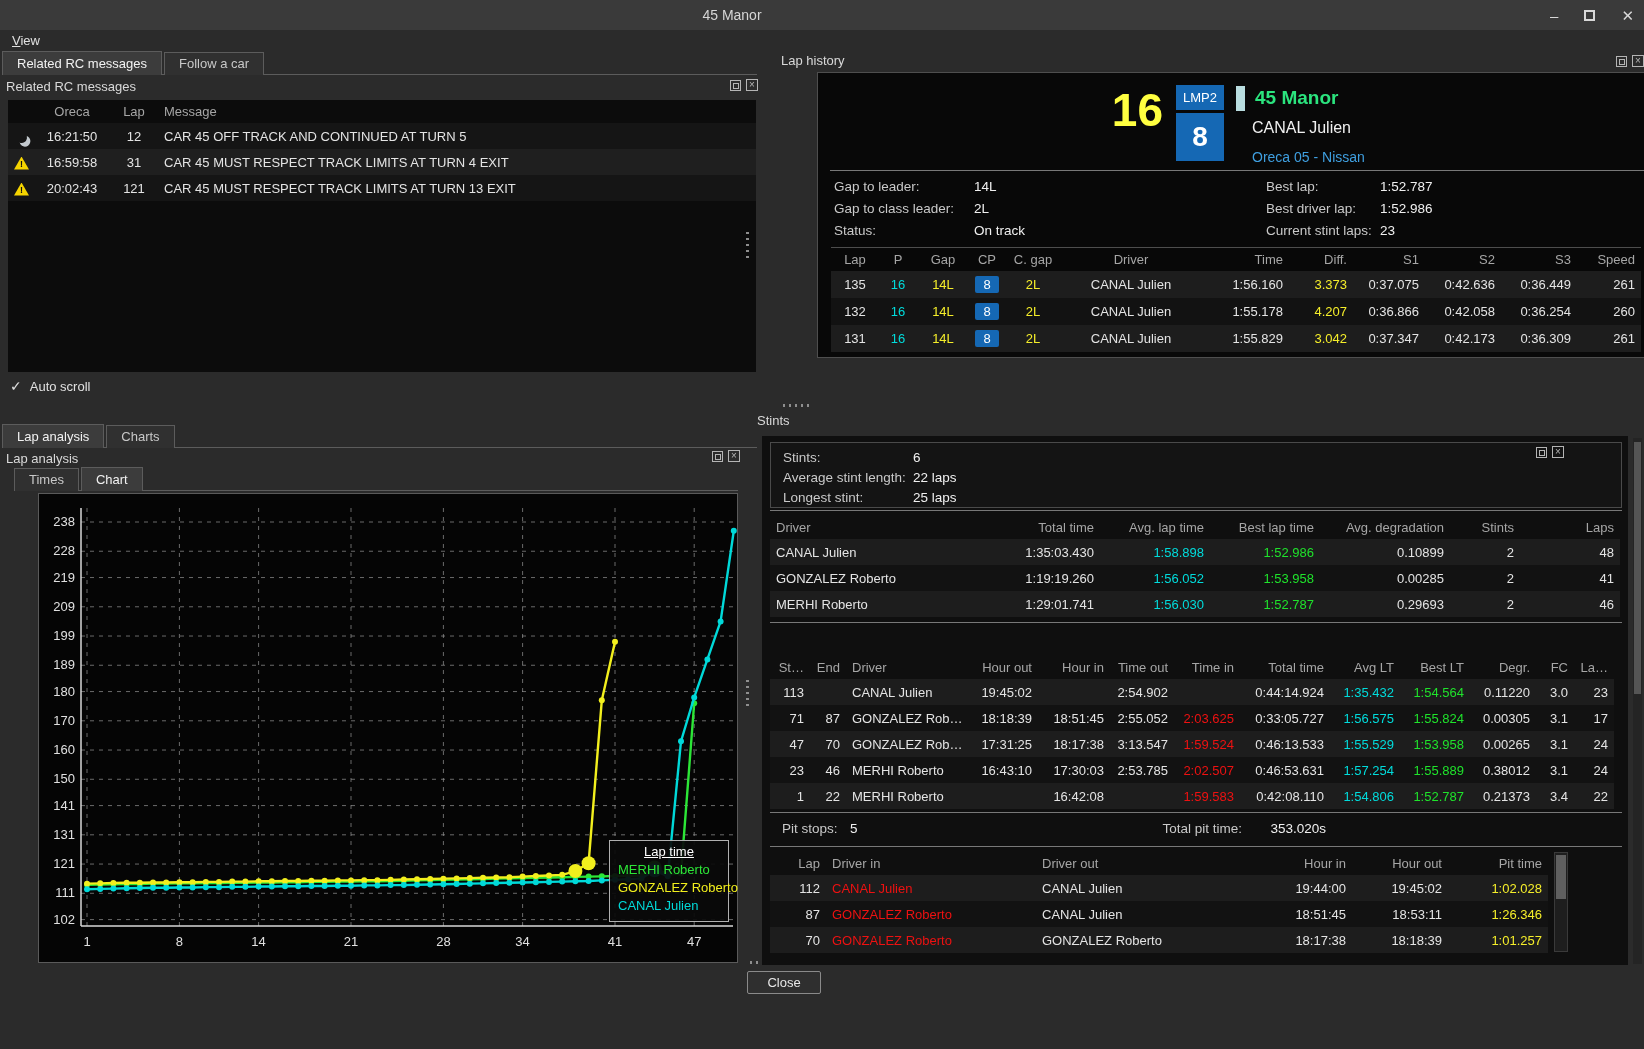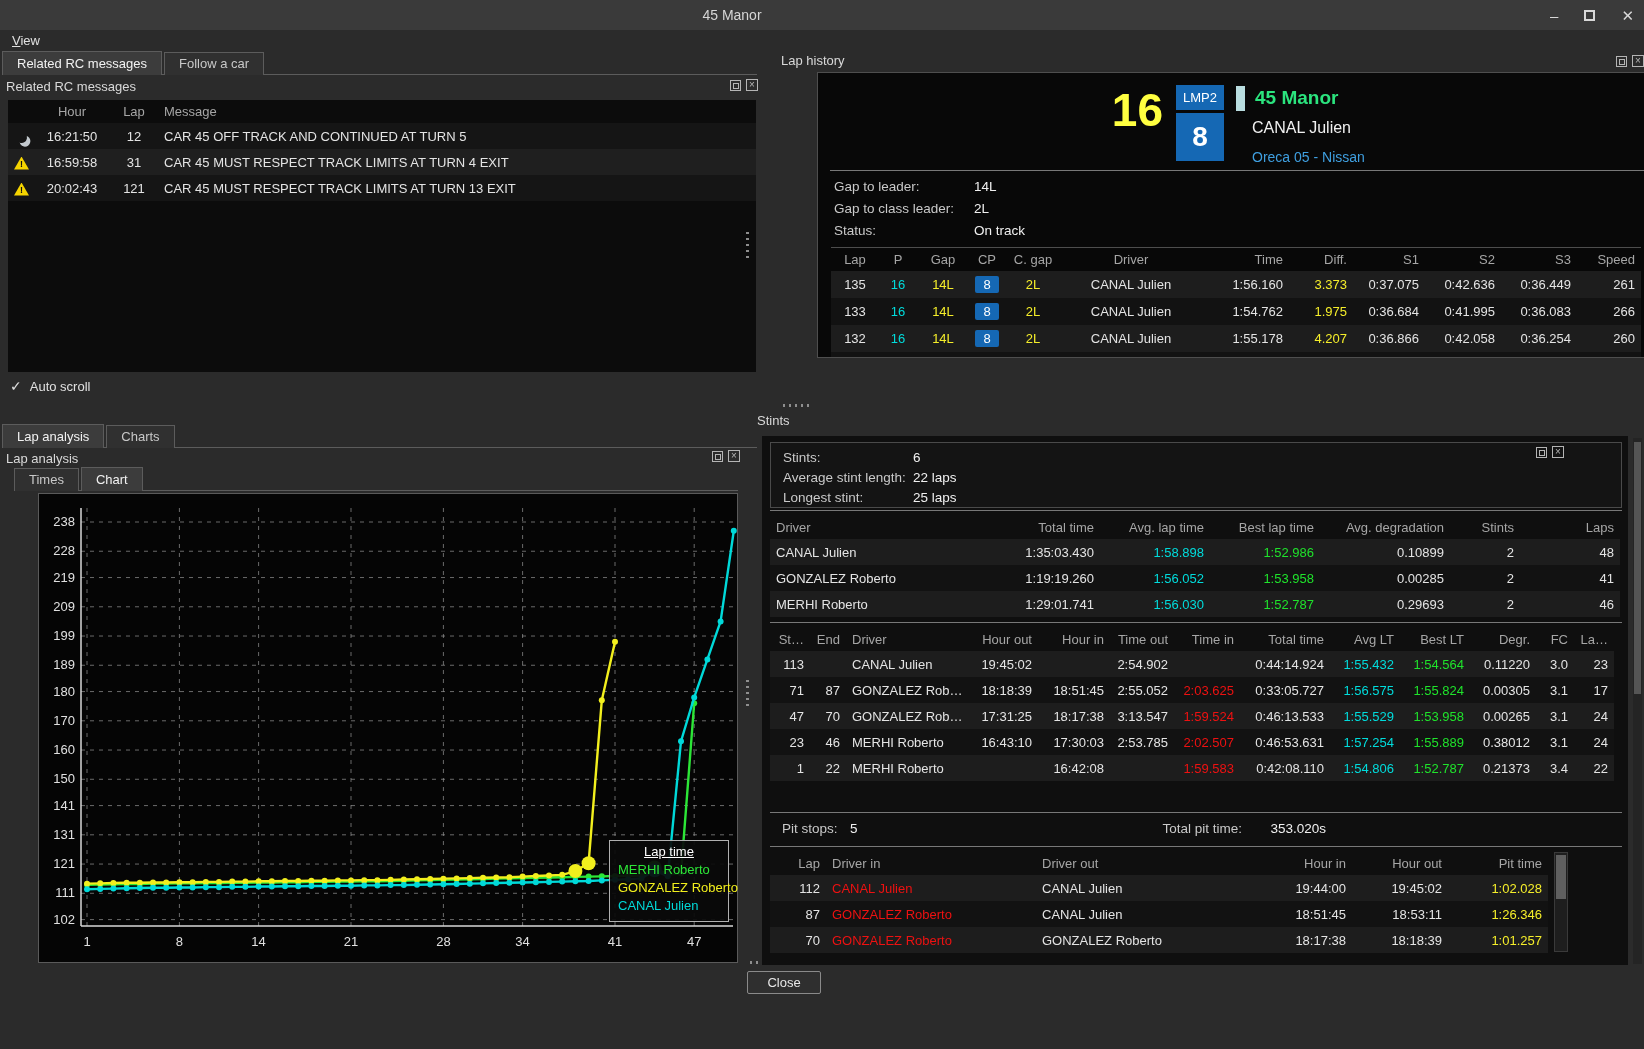--- a/index.html
+++ b/index.html
@@ -124,21 +124,21 @@
         <colgroup>
           <col style="width: 26px;">
           <col style="width: 76px;">
           <col style="width: 48px;">
           <col style="width: 452px;">
           <col style="width: 146px;">
         </colgroup>
         <thead>
           <tr>
             <th class="al-center"></th>
-            <th class="al-center">Hour</th>
+            <th class="al-center">Oreca</th>
             <th class="al-center">Lap</th>
             <th class="al-left">Message</th>
             <th class="al-left"></th>
           </tr>
         </thead>
         <tbody>
           <tr>
             <td class="al-center st-icon"><span class="crescent"></span></td>
             <td class="al-center st-plain">16:21:50</td>
             <td class="al-center st-plain">12</td>
@@ -407,20 +407,34 @@
       </div>
       <div class="pair-row">
         <span class="pair-label">Gap to class leader:</span>
         <span class="pair-value st-yellow">2L</span>
       </div>
       <div class="pair-row">
         <span class="pair-label">Status:</span>
         <span class="pair-value st-green">On track</span>
       </div>
     </div>
+  <div class="abs" style="left:448px;top:103px;--lw:114px">
+      <div class="pair-row">
+        <span class="pair-label">Best lap:</span>
+        <span class="pair-value st-green">1:52.787</span>
+      </div>
+      <div class="pair-row">
+        <span class="pair-label">Best driver lap:</span>
+        <span class="pair-value st-green">1:52.986</span>
+      </div>
+      <div class="pair-row">
+        <span class="pair-label">Current stint laps:</span>
+        <span class="pair-value st-plain">23</span>
+      </div>
+    </div>
   <div class="abs lh-table plain-head" style="left:13px;top:174px;width:810px">
       <table style="width: 810px;">
         <colgroup>
           <col style="width: 48px;">
           <col style="width: 38px;">
           <col style="width: 52px;">
           <col style="width: 36px;">
           <col style="width: 56px;">
           <col style="width: 140px;">
           <col style="width: 88px;">
@@ -453,34 +467,20 @@
             <td class="al-center st-yellow">14L</td>
             <td class="al-center st-badge"><span class="cp-badge">8</span></td>
             <td class="al-center st-yellow">2L</td>
             <td class="al-center st-plain">CANAL Julien</td>
             <td class="al-right st-plain">1:56.160</td>
             <td class="al-right st-yellow">3.373</td>
             <td class="al-right st-plain">0:37.075</td>
             <td class="al-right st-plain">0:42.636</td>
             <td class="al-right st-plain">0:36.449</td>
             <td class="al-right st-plain">261</td>
-          </tr>
-          <tr>
-            <td class="al-center st-plain">133</td>
-            <td class="al-center st-cyan">16</td>
-            <td class="al-center st-yellow">14L</td>
-            <td class="al-center st-badge"><span class="cp-badge">8</span></td>
-            <td class="al-center st-yellow">2L</td>
-            <td class="al-center st-plain">CANAL Julien</td>
-            <td class="al-right st-plain">1:54.762</td>
-            <td class="al-right st-yellow">1.975</td>
-            <td class="al-right st-plain">0:36.684</td>
-            <td class="al-right st-plain">0:41.995</td>
-            <td class="al-right st-plain">0:36.083</td>
-            <td class="al-right st-plain">266</td>
           </tr>
           <tr>
             <td class="al-center st-plain">132</td>
             <td class="al-center st-cyan">16</td>
             <td class="al-center st-yellow">14L</td>
             <td class="al-center st-badge"><span class="cp-badge">8</span></td>
             <td class="al-center st-yellow">2L</td>
             <td class="al-center st-plain">CANAL Julien</td>
             <td class="al-right st-plain">1:55.178</td>
             <td class="al-right st-yellow">4.207</td>
@@ -586,21 +586,21 @@
             <td class="al-right st-green">1:52.787</td>
             <td class="al-right st-plain">0.29693</td>
             <td class="al-right st-plain">2</td>
             <td class="al-right st-plain">46</td>
           </tr>
         </tbody>
       </table>
     </div>
   <div class="abs hsep" style="left:8px;top:186px;width:852px"></div>
   <div class="abs plain-head" style="left:8px;top:192px;width:852px">
-      <table style="width: 844px;">
+      <table style="width: 844px; margin-top: 28px;">
         <colgroup>
           <col style="width: 40px;">
           <col style="width: 36px;">
           <col style="width: 120px;">
           <col style="width: 72px;">
           <col style="width: 72px;">
           <col style="width: 64px;">
           <col style="width: 66px;">
           <col style="width: 90px;">
           <col style="width: 70px;">
@@ -629,21 +629,21 @@
         <tbody>
           <tr>
             <td class="al-right st-plain">113</td>
             <td class="al-right st-plain"></td>
             <td class="al-left st-plain">CANAL Julien</td>
             <td class="al-right st-plain">19:45:02</td>
             <td class="al-right st-plain"></td>
             <td class="al-right st-plain">2:54.902</td>
             <td class="al-right st-red"></td>
             <td class="al-right st-plain">0:44:14.924</td>
-            <td class="al-right st-cyan">1:55.432</td>
+            <td class="al-right st-cyan">1:35.432</td>
             <td class="al-right st-green">1:54.564</td>
             <td class="al-right st-plain">0.11220</td>
             <td class="al-right st-plain">3.0</td>
             <td class="al-right st-plain">23</td>
           </tr>
           <tr>
             <td class="al-right st-plain">71</td>
             <td class="al-right st-plain">87</td>
             <td class="al-left st-plain">GONZALEZ Rob…</td>
             <td class="al-right st-plain">18:18:39</td>

